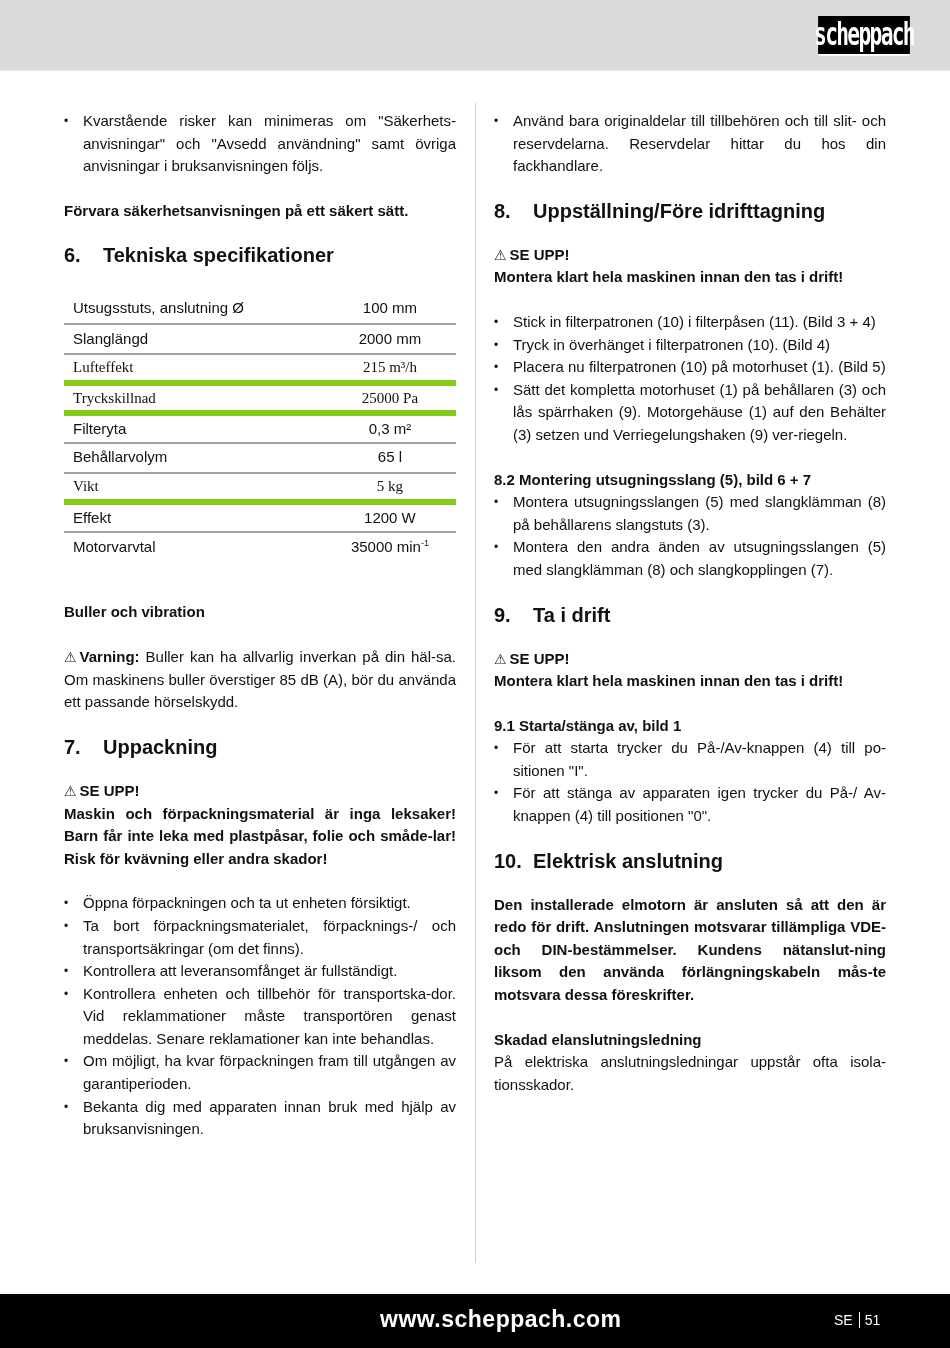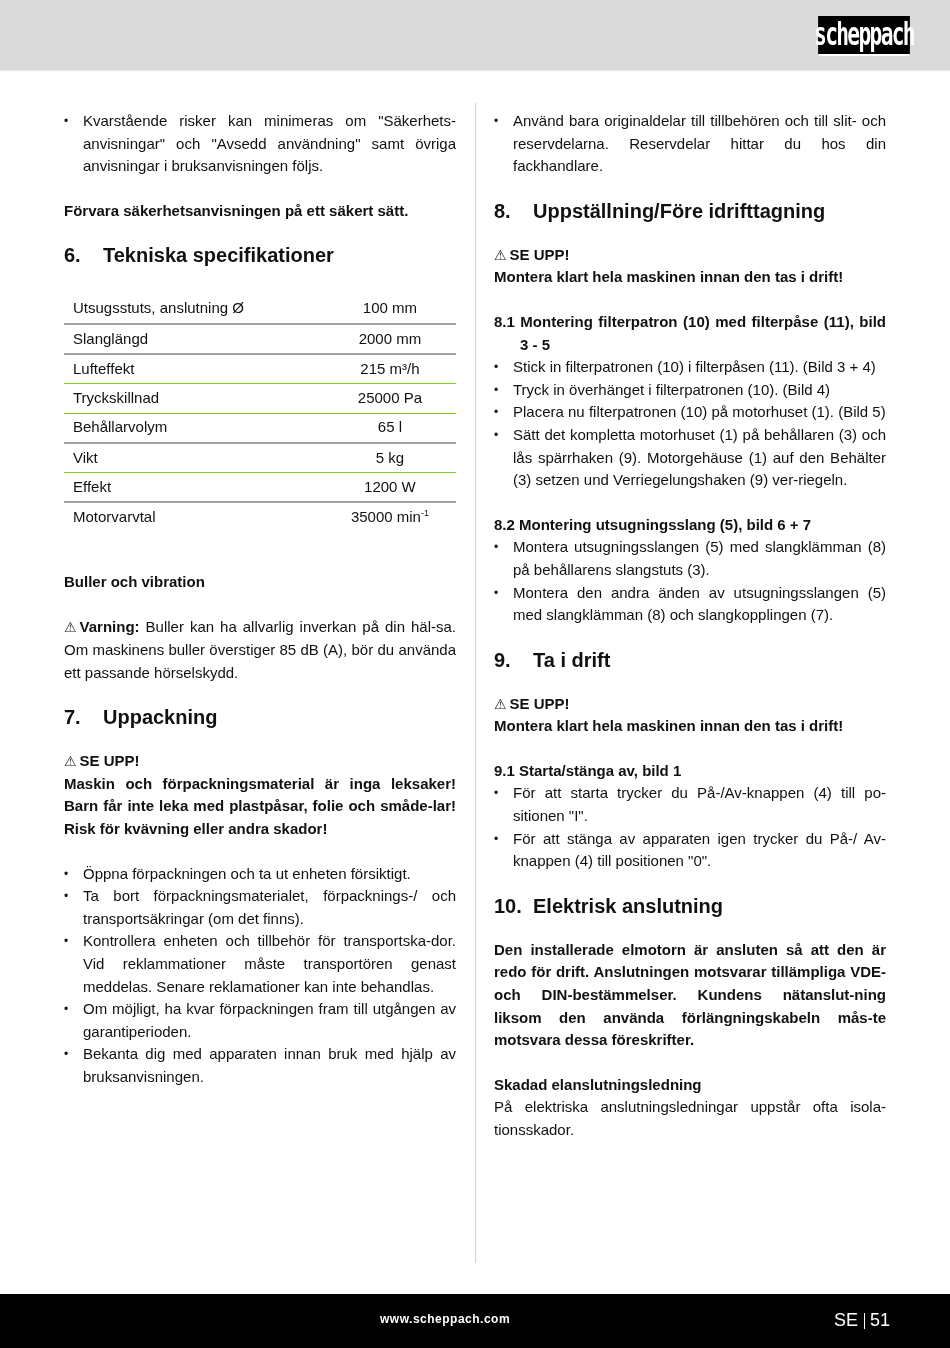--- a/index.html
+++ b/index.html
@@ -21,32 +21,32 @@
   ul.bul li { position: relative; padding-left: 19px; text-align: justify; }
   ul.bul li::before { content: "•"; position: absolute; left: 0; top: 0; font-size: 12px; }
 
   h2.sec { font-size: 20px; font-weight: bold; line-height: 26px; display: flex; }
   h2.sec .num { width: 39px; display: inline-block; }
 
   .spec { width: 392px; border-collapse: collapse; margin-top: 0; }
   .spec td { padding: 0 9px; height: 29.7px; font-size: 15px; vertical-align: middle; }
   .spec td.val { text-align: center; }
   .spec tr { border-bottom: 2px solid #a3a3a3; }
-  .spec tr.thin { border-bottom: 1px solid #84cc16; }
+  .spec tr.thin { border-bottom: 6px solid #84cc16; font-family: Liberation Serif, serif; }
   .spec tr:last-child { border-bottom: none; }
   .spec tr.tall td { height: 48px; line-height: 20px; }
   sup { font-size: 9px; line-height: 0; vertical-align: 6px; }
 
   .warn-icon { font-size: 14px; display: inline-block; margin-right: 3px; }
   .subhead { font-weight: bold; }
   .indent-hang { padding-left: 26px; text-indent: -26px; text-align: justify; }
 
   .footer { position: absolute; left: 0; top: 1294px; width: 950px; height: 54px; background: #000; color: #fff; }
-  .footer .url { position: absolute; left: 380px; top: 14px; font-size: 12px; font-weight: bold; letter-spacing: 0.5px; }
-  .footer .pg { position: absolute; left: 834px; top: 15px; font-size: 18px; text-align: center; }
+  .footer .url { position: absolute; left: 380px; top: 14px; font-size: 23px; font-weight: bold; letter-spacing: 0.5px; }
+  .footer .pg { position: absolute; left: 834px; top: 15px; font-size: 14px; text-align: center; }
   .footer .pg .bar { display: inline-block; width: 1px; height: 16px; background: #fff; vertical-align: -3px; margin: 0 5px 0 6px; }
 </style>
 </head>
 <body>
 
 <div class="header">
   <div class="logo">
       <span>scheppach</span>
     </div>
 </div>
@@ -79,20 +79,24 @@
         </tr>
     <tr class="thin">
           <td>Lufteffekt</td>
           <td class="val">215 m³/h</td>
         </tr>
     <tr class="thin">
           <td>Tryckskillnad</td>
           <td class="val">25000 Pa</td>
         </tr>
     <tr>
+          <td>Filteryta</td>
+          <td class="val">0,3 m²</td>
+        </tr>
+    <tr>
           <td>Behållarvolym</td>
           <td class="val">65 l</td>
         </tr>
     <tr class="thin">
           <td>Vikt</td>
           <td class="val">5 kg</td>
         </tr>
     <tr>
           <td>Effekt</td>
           <td class="val">1200 W</td>
@@ -120,20 +124,21 @@
   <div style="height:20px"></div>
   <div class="bold">
     <span class="warn-icon">⚠</span><span>SE UPP!</span>
   </div>
   <div class="p bold">Maskin och förpackningsmaterial är inga leksaker! Barn får inte leka med plastpåsar, folie och småde-lar! Risk för kvävning eller andra skador!</div>
 
   <div style="height:22px"></div>
   <ul class="bul">
     <li>Öppna förpackningen och ta ut enheten försiktigt.</li>
     <li>Ta bort förpackningsmaterialet, förpacknings-/ och transportsäkringar (om det finns).</li>
+    <li>Kontrollera att leveransomfånget är fullständigt.</li>
     <li>Kontrollera enheten och tillbehör för transportska-dor. Vid reklammationer måste transportören genast meddelas. Senare reklamationer kan inte behandlas.</li>
     <li>Om möjligt, ha kvar förpackningen fram till utgången av garantiperioden.</li>
     <li>Bekanta dig med apparaten innan bruk med hjälp av bruksanvisningen.</li>
   </ul>
 </div>
 
 <div class="col col-right">
   <ul class="bul">
     <li>Använd bara originaldelar till tillbehören och till slit- och reservdelarna. Reservdelar hittar du hos din fackhandlare.</li>
   </ul>
@@ -144,21 +149,20 @@
     <span>Uppställning/Före idrifttagning</span>
   </h2>
 
   <div style="height:20px"></div>
   <div class="bold">
     <span class="warn-icon">⚠</span><span>SE UPP!</span>
   </div>
   <div class="bold">Montera klart hela maskinen innan den tas i drift!</div>
 
   <div style="height:22px"></div>
-  <div class="subhead indent-hang">8.1 Montering filterpatron (10) med filterpåse (11), bild 3 - 5</div>
   <ul class="bul">
     <li>Stick in filterpatronen (10) i filterpåsen (11). (Bild 3 + 4)</li>
     <li>Tryck in överhänget i filterpatronen (10). (Bild 4)</li>
     <li>Placera nu filterpatronen (10) på motorhuset (1). (Bild 5)</li>
     <li>Sätt det kompletta motorhuset (1) på behållaren (3) och lås spärrhaken (9). Motorgehäuse (1) auf den Behälter (3) setzen und Verriegelungshaken (9) ver-riegeln.</li>
   </ul>
 
   <div style="height:22px"></div>
   <div class="subhead">8.2 Montering utsugningsslang (5), bild 6 + 7</div>
   <ul class="bul">

